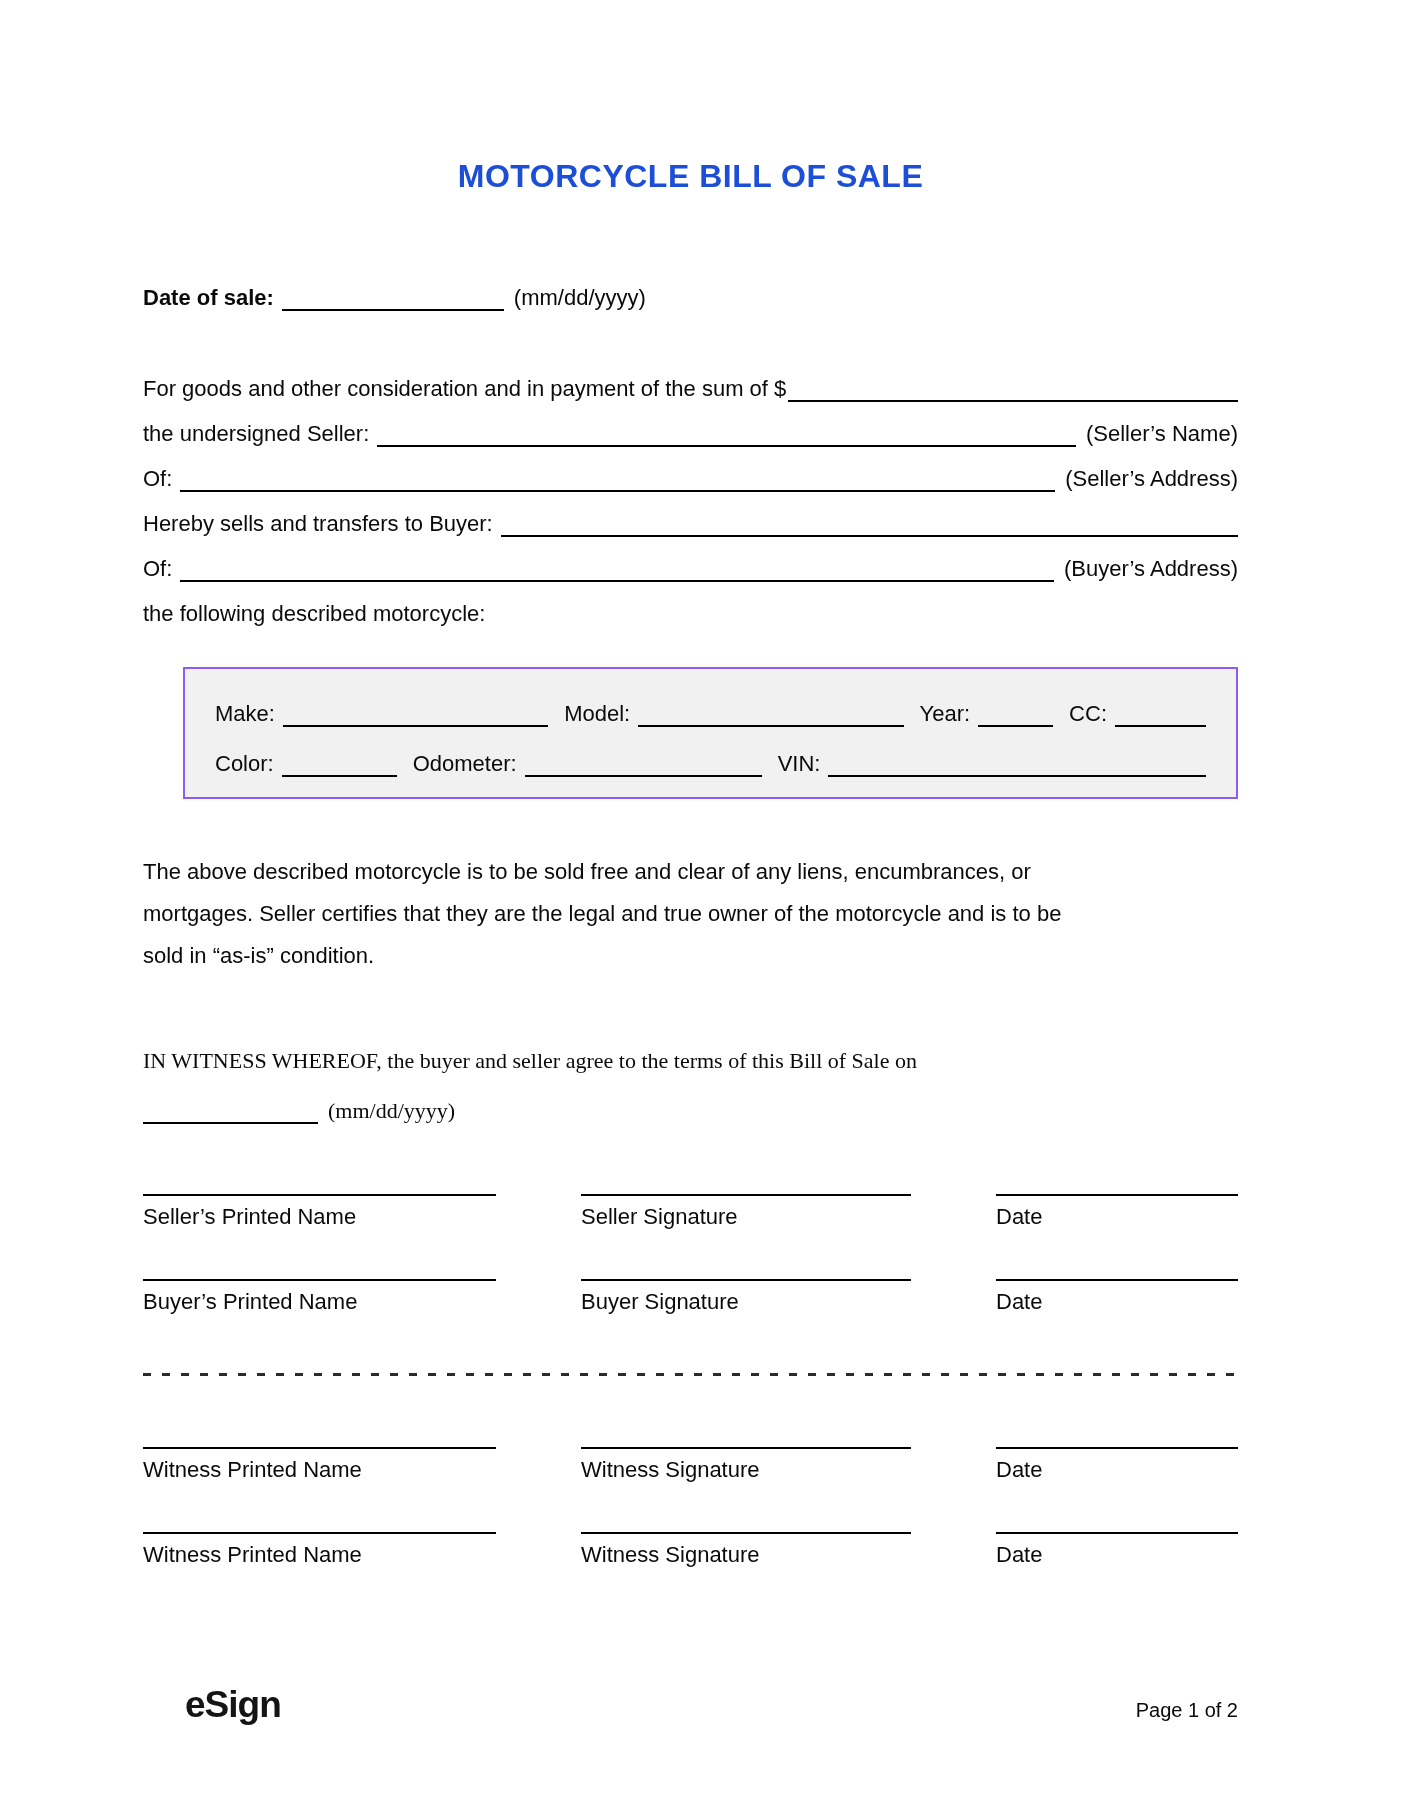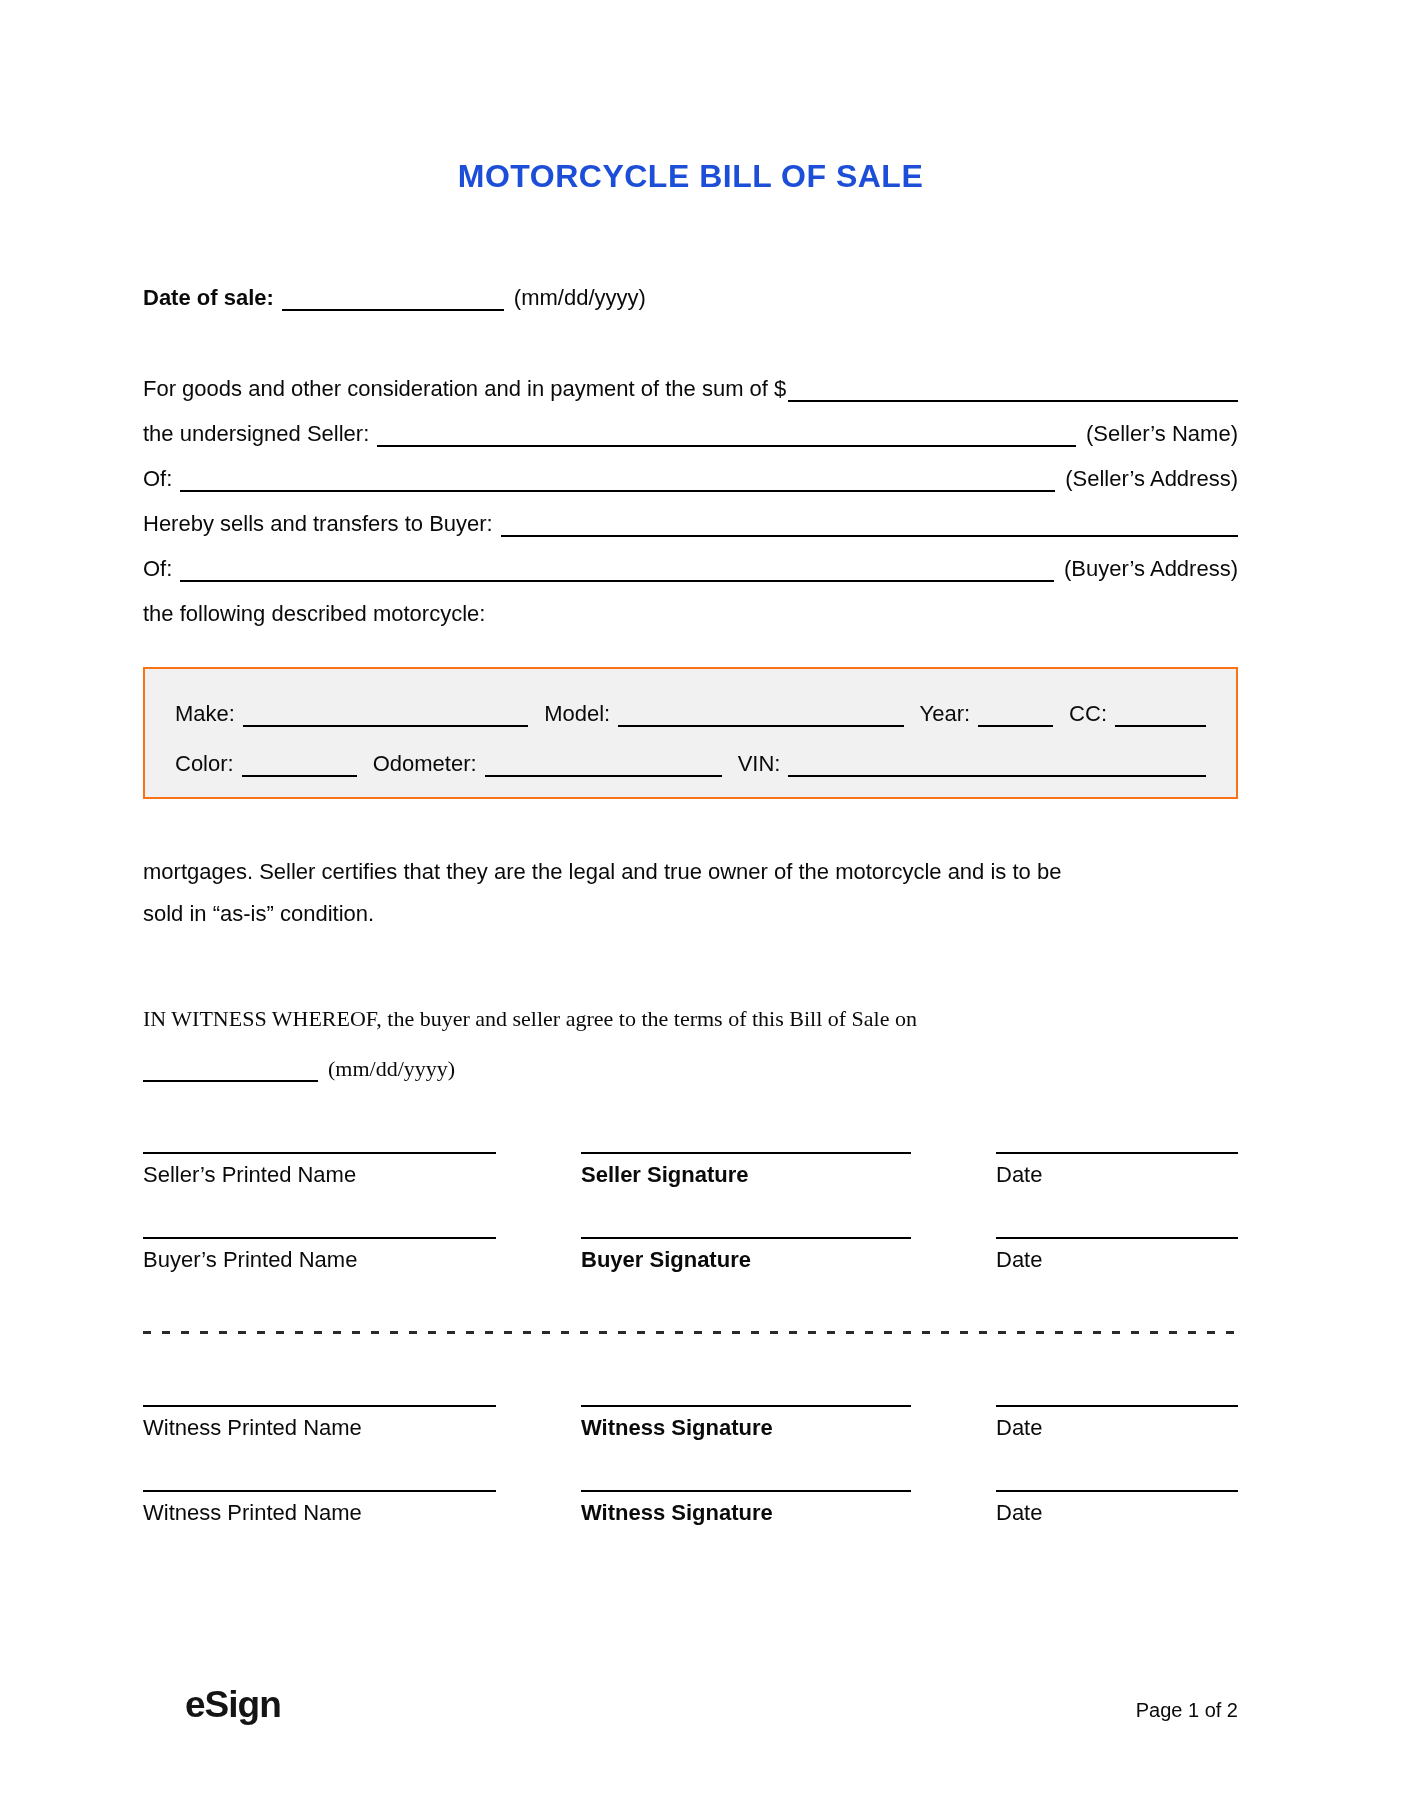--- a/index.html
+++ b/index.html
@@ -29,22 +29,22 @@
 
   .date-row { margin-top:78px; height:38px; }
   .date-row .blank { width:222px; }
 
   .intro { margin-top:46px; }
 
   .textline { font-size:22px; }
 
   
   .vbox {
-    margin-top:40px; border:2px solid #f97316; background:#f1f1f1;
-    padding:8px 30px 20px 30px; height:132px;
+    margin-top:40px; border:2px solid #8b5cf6; background:#f1f1f1;
+    padding:8px 30px 20px 30px; height:132px;margin-left:40px;
   }
   .vbox .fieldline { height:50px; }
   .vbox .lbl { margin-left:16px; }
   .vbox .lbl:first-child { margin-left:0; }
   .blank.w-year { width:75px; }
   .blank.w-cc { width:91px; }
   .blank.w-color { width:115px; }
   .blank.w-odo { width:237px; }
 
   .legal { margin-top:52px; font-size:22px; line-height:42px; }
@@ -52,21 +52,21 @@
   .witness-clause { margin-top:52px;font-family:Liberation Serif, serif; }
   .witness-clause .line1 { font-size:22px; height:45px; display:flex; align-items:flex-end; }
   .witness-clause .fieldline { height:50px; }
   .witness-clause .blank { width:175px; margin-left:0; }
 
   
   .sig-section { margin-top:70px; }
   .sig-row { display:flex; justify-content:space-between; margin-bottom:49px; }
   .sig-block { border-top:2px solid #000; padding-top:8px; font-size:22px; }
   .sig-name  { width:353px; }
-  .sig-sign  { width:330px; font-weight:bold; }
+  .sig-sign  { width:330px; font-weight:normal; }
   .sig-date  { width:242px; }
 
   .dash-divider {
     height:3px; margin:58px 0 71px 0;
     background:repeating-linear-gradient(90deg, #2b2b2b 0 8px, transparent 8px 19px);
   }
 
   .footer {
     position:absolute; top:1684px; left:143px; right:164px;
     display:flex; justify-content:space-between; align-items:baseline;
@@ -132,20 +132,21 @@
         <span class="lbl">Color:</span>
         <span class="blank w-color"></span>
         <span class="lbl">Odometer:</span>
         <span class="blank w-odo"></span>
         <span class="lbl">VIN:</span>
         <span class="blank grow"></span>
       </div>
     </div>
 
     <div class="legal">
+      <div>The above described motorcycle is to be sold free and clear of any liens, encumbrances, or</div>
       <div>mortgages. Seller certifies that they are the legal and true owner of the motorcycle and is to be</div>
       <div>sold in “as-is” condition.</div>
     </div>
 
     <div class="witness-clause">
       <div class="line1">IN WITNESS WHEREOF, the buyer and seller agree to the terms of this Bill of Sale on</div>
       <div class="fieldline">
         <span class="blank"></span>
         <span class="hint">(mm/dd/yyyy)</span>
       </div>

